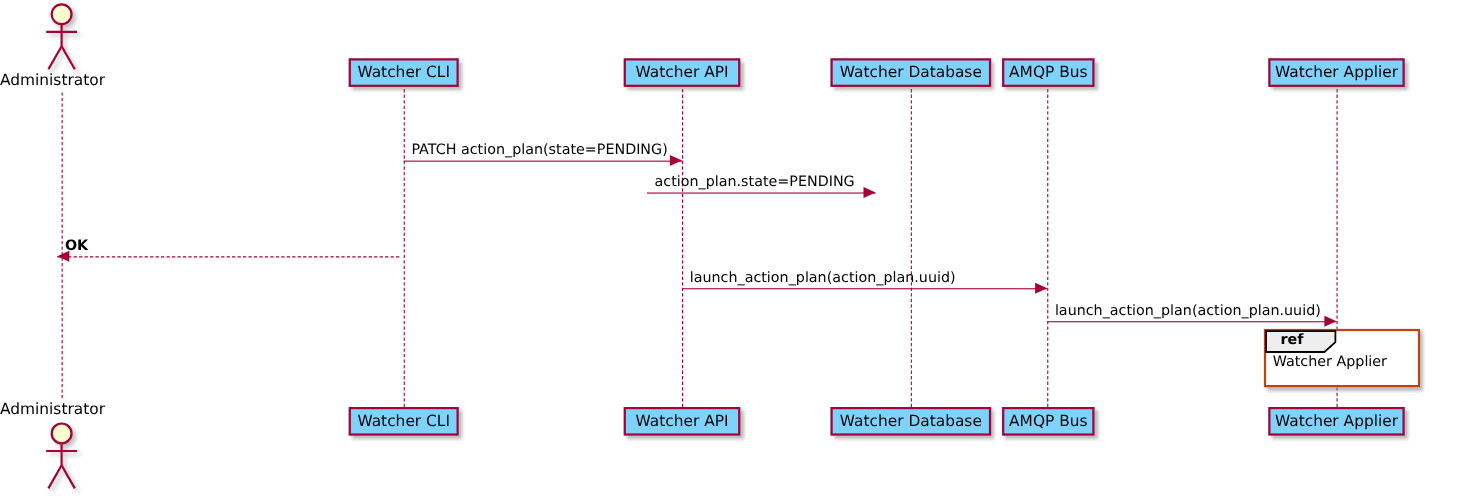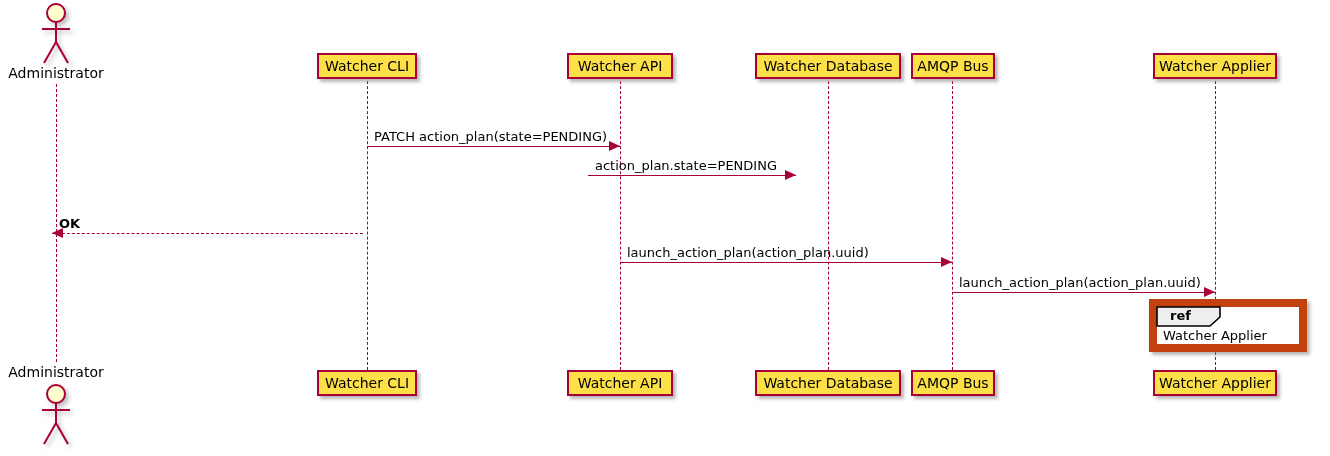--- a/index.html
+++ b/index.html
@@ -9,21 +9,21 @@
     height: 456px;
     background: #ffffff;
     font-family: "DejaVu Sans", "Liberation Sans", sans-serif;
     color: #000;
     overflow: hidden;
   }
   
   .pbox {
     position: absolute;
     height: 26px;
-    background: #fde047;
+    background: #7dd3fc;
     border: 2px solid #A80036;
     box-shadow: 3px 3px 3px rgba(130,130,130,0.55);
     display: flex;
     align-items: center;
     justify-content: center;
     font-size: 14px;
     white-space: nowrap;
     box-sizing: border-box;
     z-index: 3;
   }
@@ -65,32 +65,32 @@
     left: 0;
     border-right: 11px solid #A80036;
     border-top: 5px solid transparent;
     border-bottom: 5px solid transparent;
   }
   
   .actor-svg { position: absolute; z-index: 3; filter: drop-shadow(3px 3px 2px rgba(130,130,130,0.5)); }
   .actor-label {
     position: absolute;
     width: 112px;
-    text-align: center;
+    text-align: left;
     font-size: 14px;
     white-space: nowrap;
     z-index: 3;
   }
   
   .ref-box {
     position: absolute;
     left: 1149px; top: 299px;
-    width: 158px; height: 53px;
+    width: 142px; height: 53px;
     background: #ffffff;
-    border: 8px solid #c2410c;
+    border: 2px solid #c2410c;
     box-sizing: border-box;
     box-shadow: 3px 3px 3px rgba(130,130,130,0.55);
     z-index: 4;
   }
   .ref-tab { position: absolute; left: -1px; top: -1px; width: 66px; height: 21px; }
   .ref-keyword {
     position: absolute;
     left: 13px; top: 1px;
     font-size: 13px;
     font-weight: bold;

